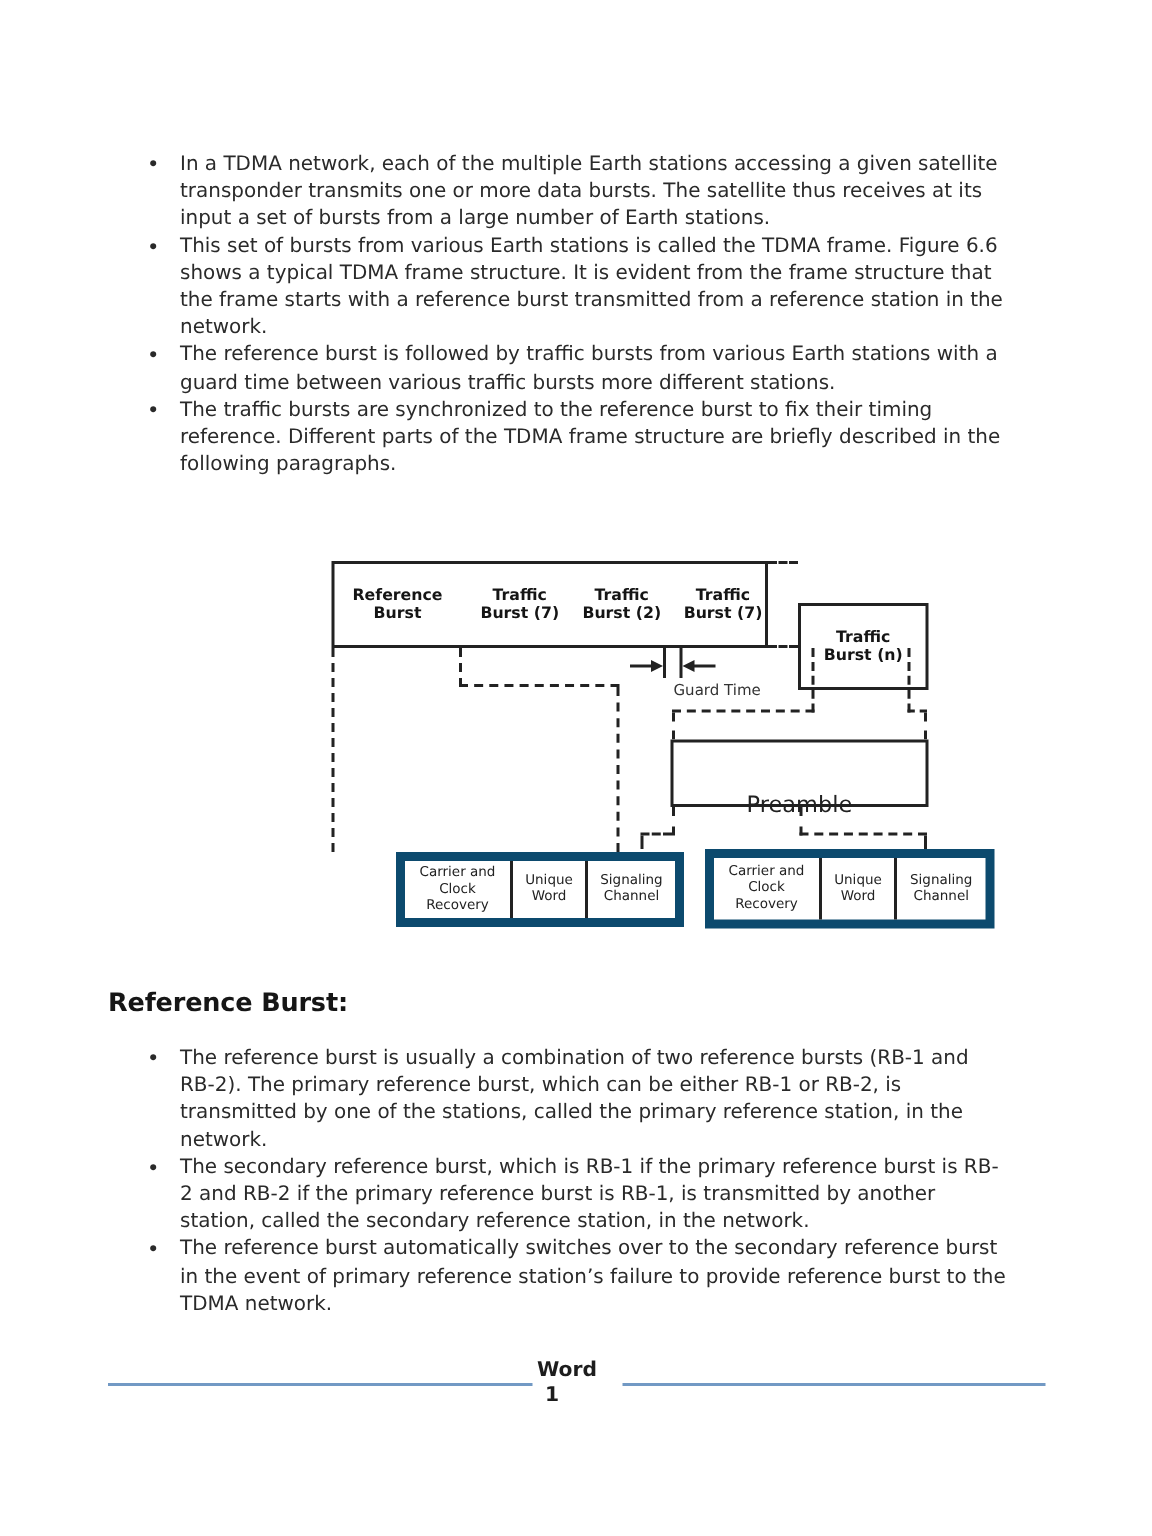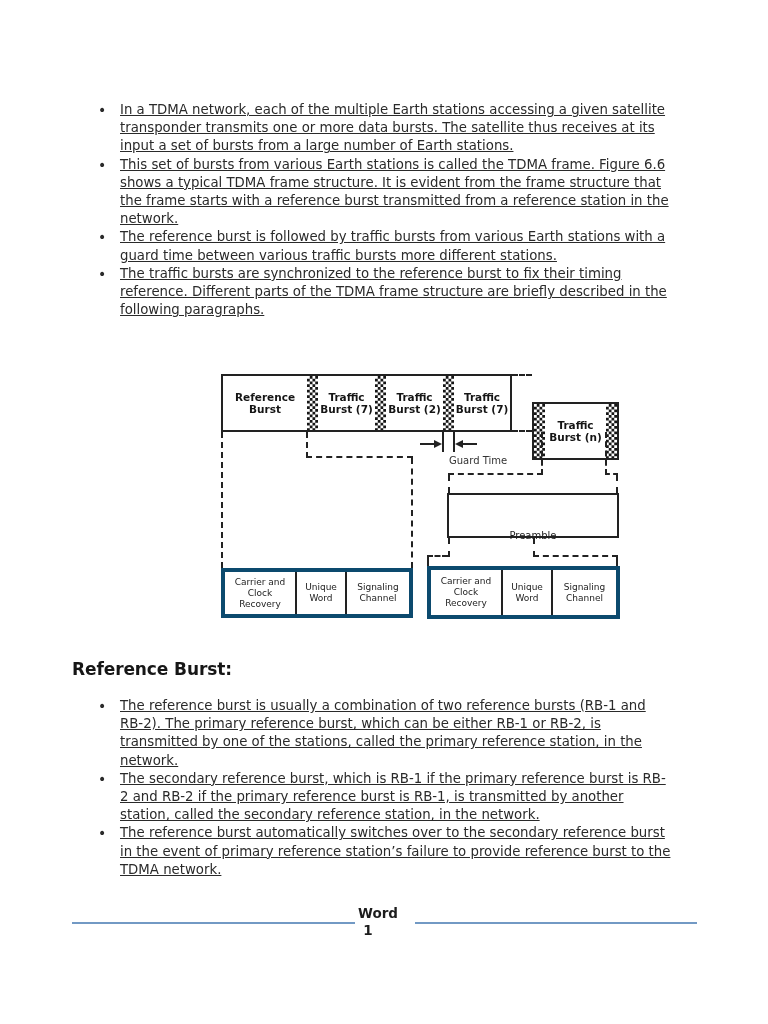--- a/index.html
+++ b/index.html
@@ -8,48 +8,48 @@
     font-family:"DejaVu Sans",sans-serif;color:#262626;overflow:hidden;
     margin:0 auto;
   }
   .heading{position:absolute;left:72px;font-size:17px;font-weight:bold;color:#161616;letter-spacing:-0.1px;margin:0;}
   .h-tdma{top:66px;}
   .h-ref{top:659px;}
   .blist{position:absolute;left:72px;width:600px;margin:0;padding:0;list-style:none;
          font-size:13.3px;line-height:18.2px;color:#2a2a2a;}
   .blist-1{top:101px;}
   .blist-2{top:697px;}
-  .blist li{position:relative;padding-left:48px;max-width:578px;text-decoration:underline;}
+  .blist li{position:relative;padding-left:48px;max-width:578px;}
   .blist li::before{content:"\2022";position:absolute;left:26px;top:0;font-size:14px;color:#2a2a2a;}
 
   
   .fig{position:absolute;left:221px;top:372px;width:400px;height:252px;}
   .fig *{box-sizing:border-box;}
-  .frow{position:absolute;top:2px;height:58px;border:2px solid #222;background:#fff;display:flex;}
+  .frow{position:absolute;top:2px;height:58px;border:2px solid #222;background:#fff;display:flex;align-items:center;}
   .frow-a{left:0;width:291px;}
   .frow-b{left:311px;width:87px;margin-top:28px;}
   .frow-gap{position:absolute;left:291px;top:2px;width:20px;height:58px;
             border-top:2px dashed #222;border-bottom:2px dashed #222;}
   .fcell{display:flex;align-items:center;justify-content:center;text-align:center;
          font-weight:bold;font-size:10.5px;line-height:12.5px;color:#151515;padding:1px;}
   .hatch{flex:0 0 11px;background:repeating-conic-gradient(#161616 0% 25%,#ffffff 0% 50%);
          background-size:5.5px 5.5px;}
   .vd{position:absolute;width:0;border-left:2px dashed #222;}
   .hd{position:absolute;height:0;border-top:2px dashed #222;}
   .tick{position:absolute;width:2px;height:20px;background:#222;top:60px;}
   .shaft{position:absolute;height:2px;background:#222;top:71px;}
   .ahead{position:absolute;width:0;height:0;top:68px;border-top:4px solid transparent;border-bottom:4px solid transparent;}
   .ahead-r{border-left:8px solid #222;}
   .ahead-l{border-right:8px solid #222;}
   .gt-label{position:absolute;left:228px;top:83px;font-size:10px;color:#333;white-space:nowrap;}
   .pbox{position:absolute;left:226px;top:121px;width:172px;height:45px;border:2px solid #222;display:flex;background:#fff;}
   .pcell{flex:1 1 50%;display:flex;align-items:center;justify-content:center;
-         font-size:10px;color:#222;text-align:right;margin-top:40px;}
+         font-size:15px;color:#222;text-align:right;margin-top:40px;}
   .pcell + .pcell{border-left:2px solid #222;}
-  .grp{position:absolute;border:4px solid #0c4a6e;display:flex;background:#fff;}
+  .grp{position:absolute;border:6px solid #0c4a6e;display:flex;background:#fff;margin-left:43px;}
   .grp-l{left:0;top:196px;width:192px;height:50px;}
   .grp-r{left:206px;top:194px;width:193px;height:53px;}
   .gcell{display:flex;align-items:center;justify-content:center;text-align:center;
          font-size:9px;line-height:11px;color:#222;padding:1px;}
   .gcell + .gcell{border-left:2px solid #222;}
   .gc-1{flex:0 0 70px;}
   .gc-2{flex:0 0 50px;}
   .gc-3{flex:1 1 auto;}
 
   

